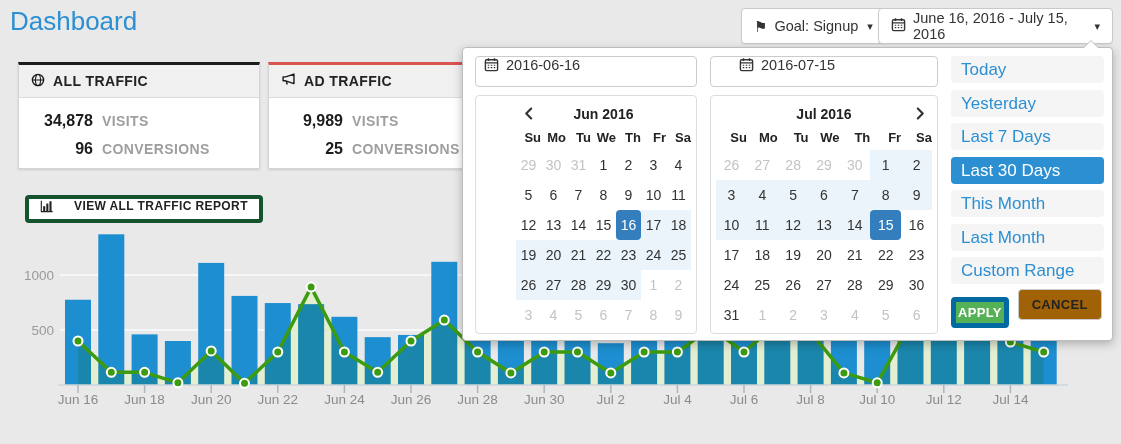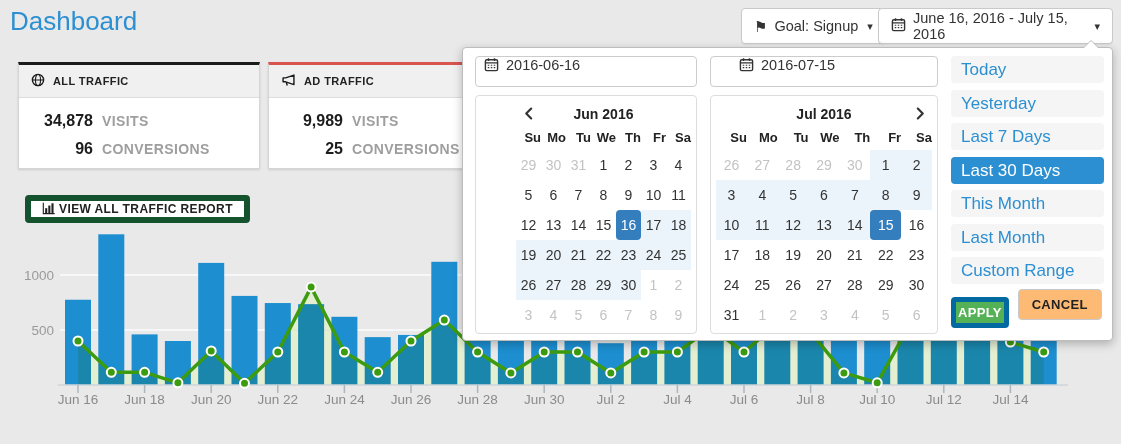--- a/index.html
+++ b/index.html
@@ -21,29 +21,29 @@
   #daterange-btn { left:878px; width:235px; }
   .bold { font-weight:normal; }
   .caret { font-size:11px; color:#333; margin-left:2px; }
   .flag-glyph { font-size:15px; line-height:1; }
 
   
   .card { position:absolute; top:62px; width:242px; height:107px; background:#fff;
           border:1px solid #d5d5d5; border-top-width:3px; box-shadow:0 1px 2px rgba(0,0,0,0.12); z-index:2; }
   .card-header { height:33px; background:#f0f0f0; border-bottom:1px solid #ddd;
                  display:flex; align-items:center; gap:8px; padding:0 12px;
-                 font-size:11px; font-weight:bold; letter-spacing:0.4px; color:#222; }
+                 font-size:14px; font-weight:bold; letter-spacing:0.4px; color:#222; }
   .card-body { padding:9px 12px 0 12px; }
   .stat-row { display:flex; align-items:baseline; line-height:27px; }
   .stat-value { width:62px; text-align:right; font-weight:bold; font-size:16px; color:#1c1c1c; }
   .stat-label { margin-left:9px; font-weight:bold; font-size:14px; color:#9e9e9e; letter-spacing:0.4px; }
 
   
   .view-btn { position:absolute; left:25px; top:195px; height:28px; background:#fff;
-              border:6px solid #14532d; border-radius:4px; display:flex; align-items:center; gap:3px;
+              border:4px solid #14532d; border-radius:4px; display:flex; align-items:flex-start; gap:20px;
               padding:0 11px; font-size:12px; font-weight:bold; letter-spacing:0.4px; color:#222;
               cursor:pointer; z-index:2; }
 
   
   .chart-wrap { position:absolute; left:0; top:228px; width:1121px; height:195px; z-index:1; }
 
   
   .popup { position:absolute; left:462px; top:47px; width:651px; height:294px; background:#fff;
            border:1px solid #bdbdbd; border-radius:4px; box-shadow:0 3px 10px rgba(0,0,0,0.25); z-index:30; }
   .popup::before { content:""; position:absolute; top:-8px; right:13px;
@@ -70,21 +70,21 @@
   .day.inrange { background:#ebf4fa; border-radius:0; }
   .day.selected { background:#357ebd; color:#fff; font-weight:normal; }
   .presets { position:absolute; left:488px; top:8px; width:153px; display:flex; flex-direction:column; }
   .preset { height:27px; line-height:27px; background:#f5f5f5; border-radius:4px; margin-bottom:6.5px;
             padding-left:10px; font-size:17px; color:#2b8fd2; cursor:pointer; }
   .preset.active { background:#2b8fd2; color:#fff; }
   .dp-buttons { position:absolute; left:488px; top:241px; display:flex; gap:9px; }
   .apply-btn { height:31px; padding:0 2px; background:#55b155; border:5px solid #0369a1; border-radius:4px;
                color:#fff; font-weight:bold; font-size:13px; letter-spacing:0.3px; cursor:pointer;
                font-family:inherit;margin-top:8px; }
-  .cancel-btn { height:31px; padding:0 13px; background:#fdba74; border:1px solid #c9c9c9; border-radius:4px;
+  .cancel-btn { height:31px; padding:0 13px; background:#a16207; border:1px solid #c9c9c9; border-radius:4px;
                 color:#222; font-weight:bold; font-size:13px; letter-spacing:0.3px; cursor:pointer;
                 font-family:inherit; }
 </style>
 </head>
 <body>
 
 <div id="app">
 
   <div class="page-title">Dashboard</div>
 

